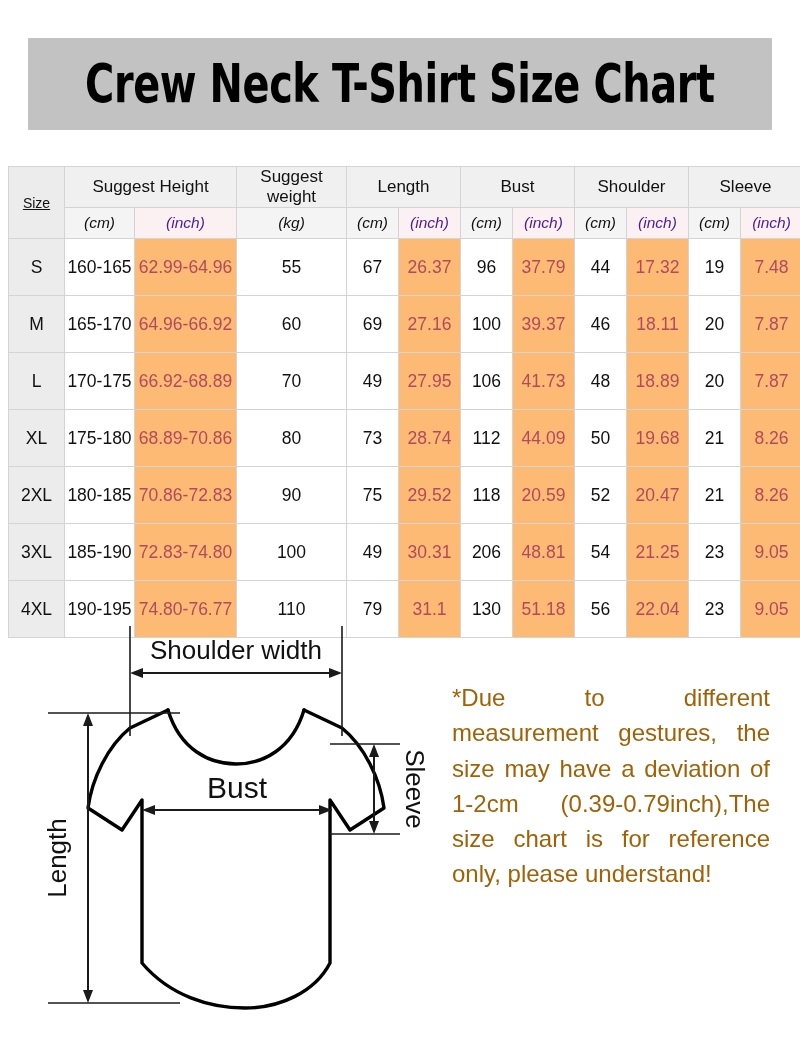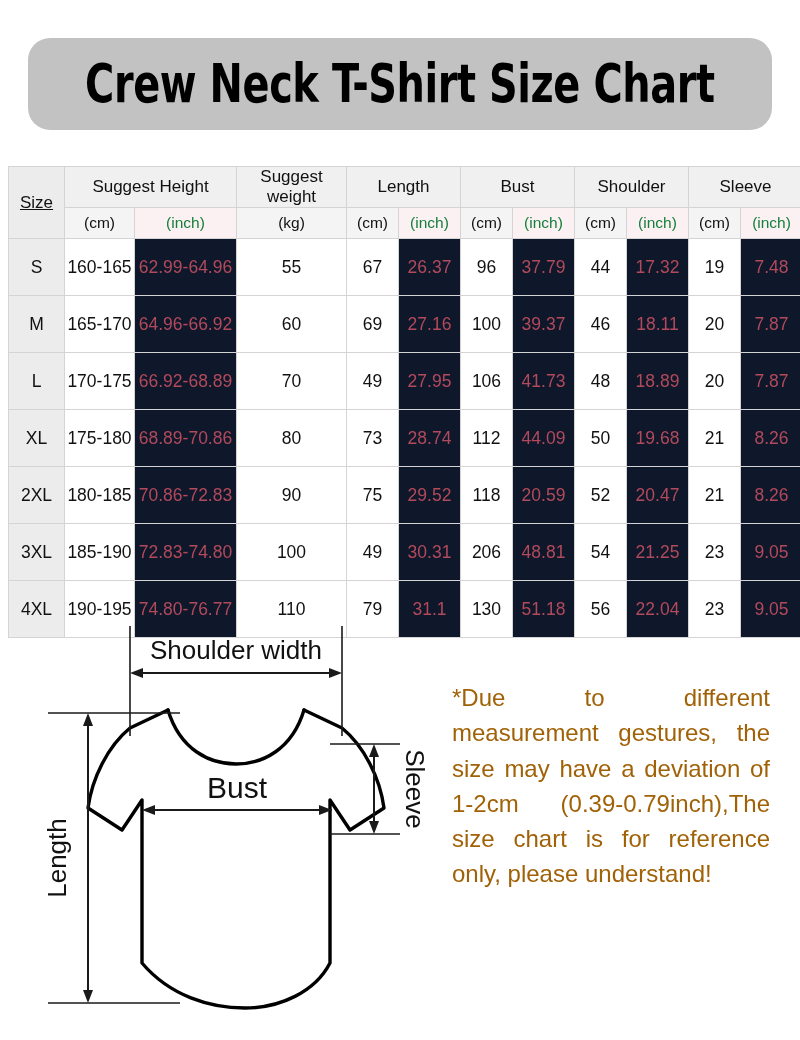--- a/index.html
+++ b/index.html
@@ -18,21 +18,21 @@
   }
 
   
   .title-wrap {
     position: absolute;
     left: 28px;
     top: 38px;
     width: 744px;
     height: 92px;
     background: #c2c2c2;
-    border-radius: 22px;
+    border-radius: 1px;
     display: flex;
     align-items: center;
     justify-content: center;
   }
   .title-text {
     font-family: "Liberation Sans Narrow", "DejaVu Sans Condensed", "Liberation Sans", sans-serif;
     font-weight: 700;
     font-size: 54px;
     line-height: 1;
     letter-spacing: -0.5px;
@@ -66,44 +66,45 @@
   
   .hdr-main th {
     height: 32px;
     font-size: 17px;
     background: #f0f0f0;
     border-bottom: 1px solid #d9d9d9;
     color: #111;
   }
   .hdr-main th.size-cell {
     background: #ececec;
-    font-size: 17px;
+    font-size: 14px;
     text-decoration: underline;
   }
   .hdr-sub th {
     height: 30px;
     font-size: 15.5px;
     background: #f4f4f4;
     color: #111;
+    font-style: italic;
   }
   .hdr-sub th.inch {
     background: #fbf0f2;
-    color: #15803d;
+    color: #4c1d95;
     margin-left: 20px;
   }
 
   
   tbody tr td {
     height: 56px;
     font-size: 17.5px;
     background: #ffffff;
     color: #111111;
   }
   tbody tr td.inch {
-    background: #0f172a;
+    background: #fdba74;
     color: #b24a5c;
   }
   tbody tr td.size-cell {
     background: #ececec;
     font-size: 17.5px;
     color: #111111;
   }
 
   
   .lower {

